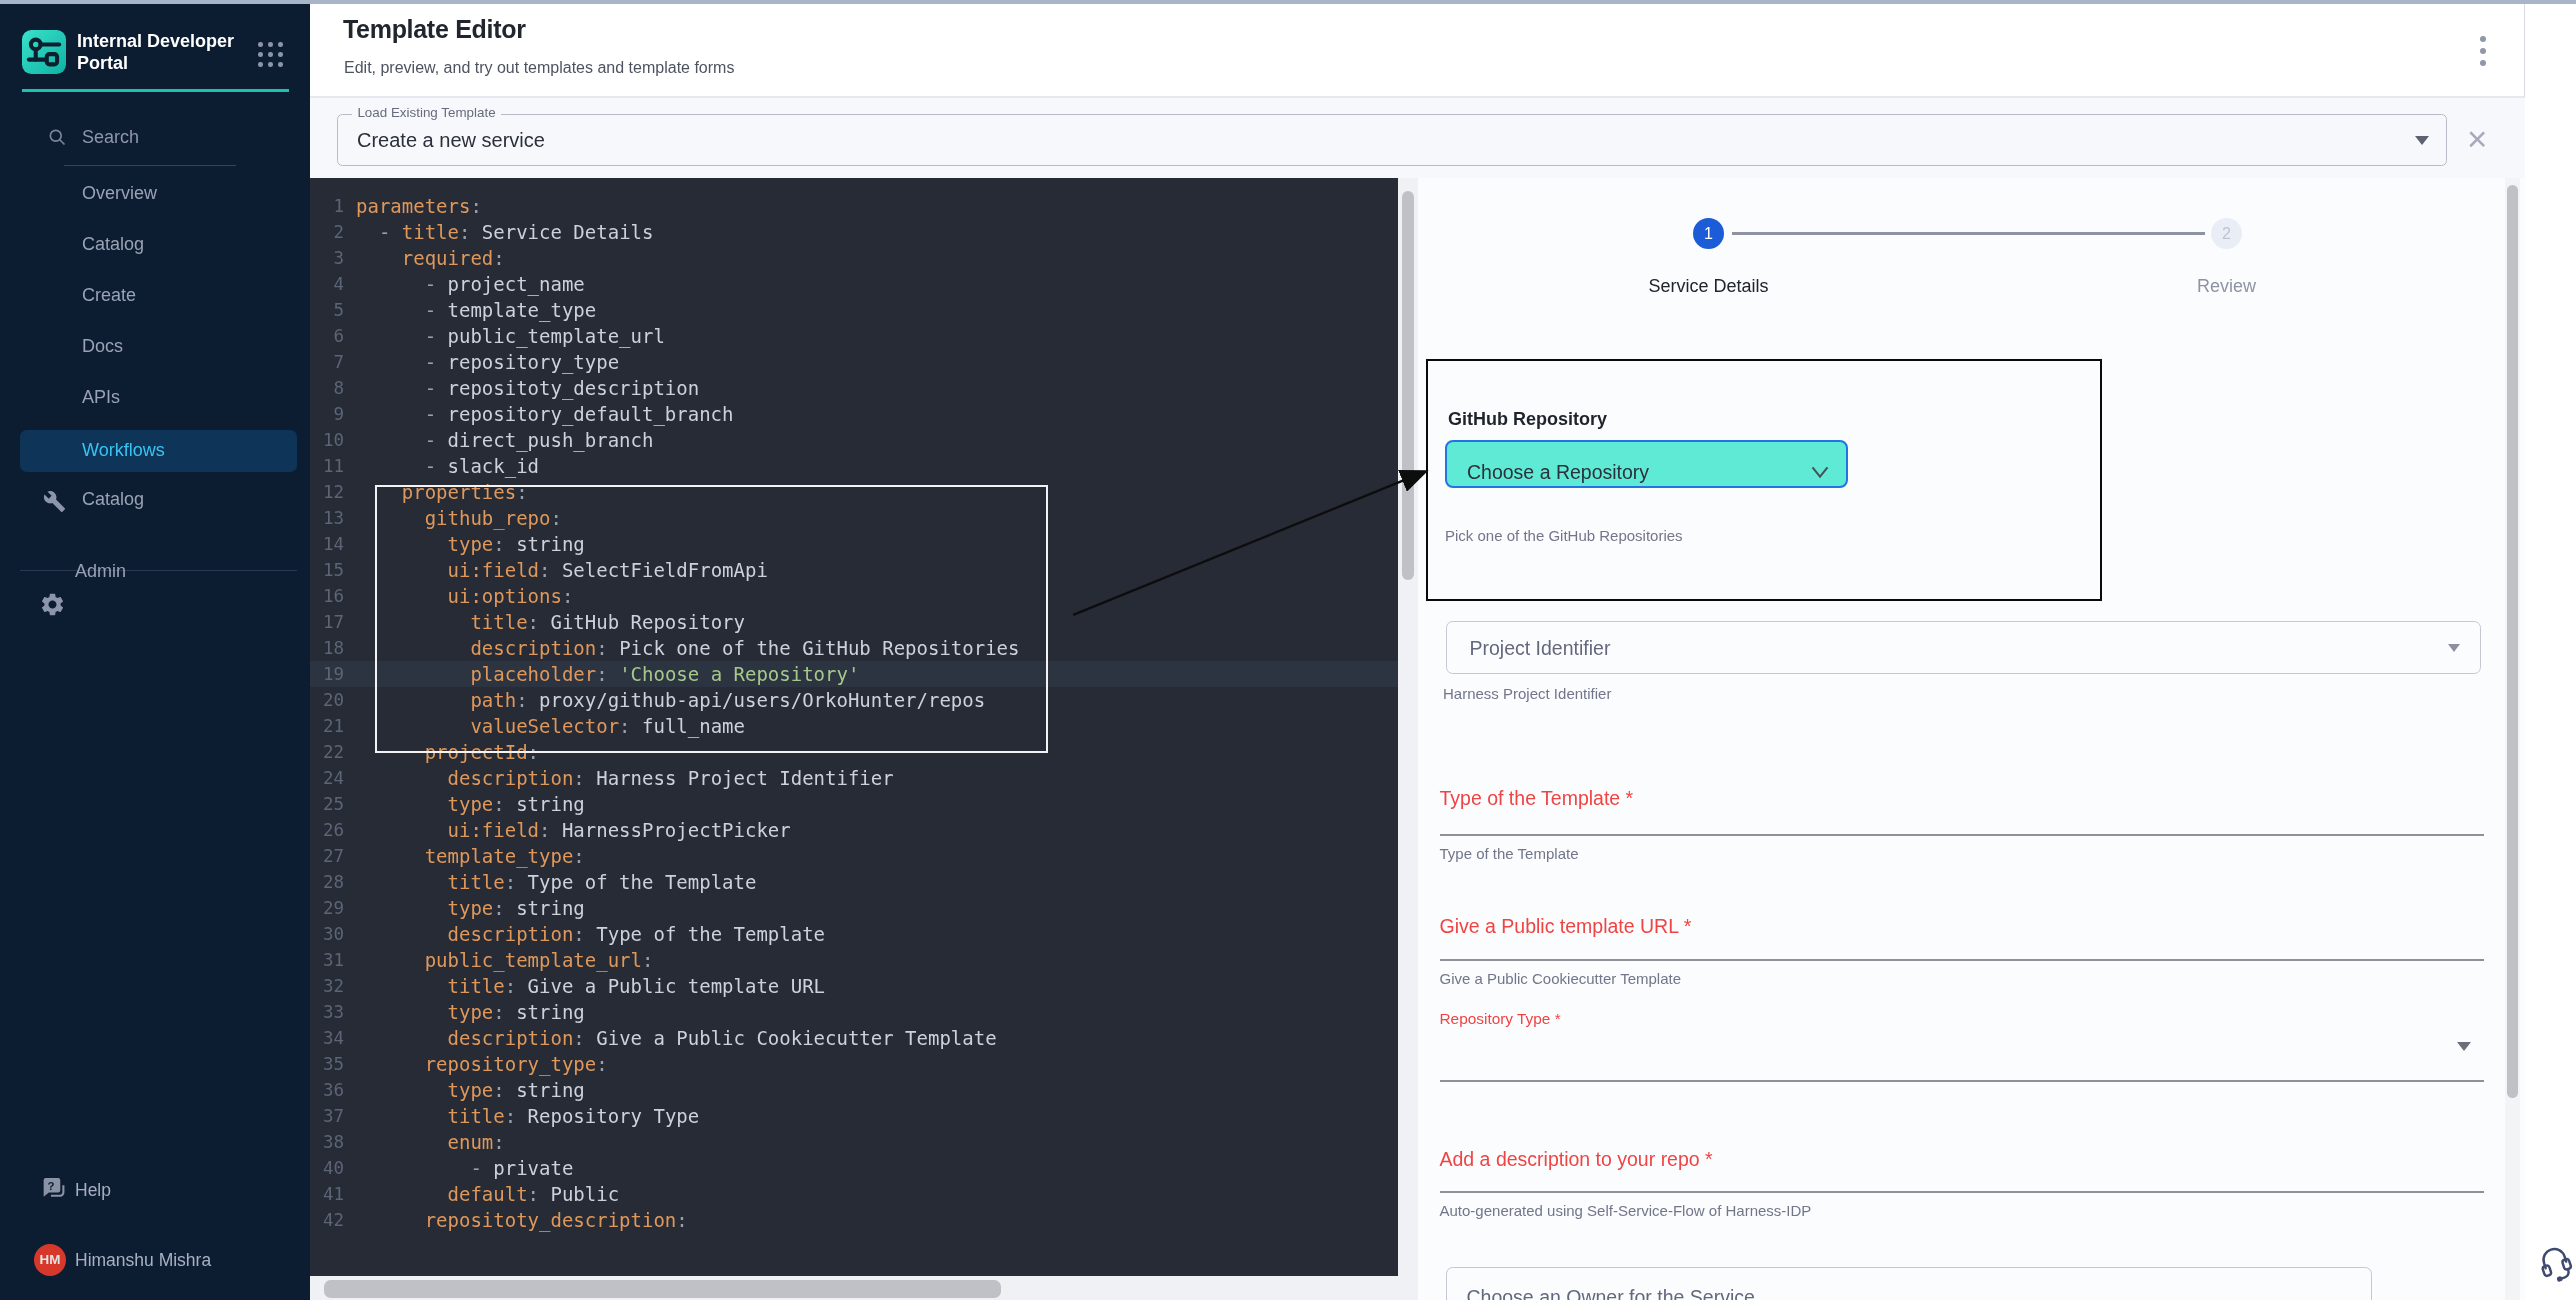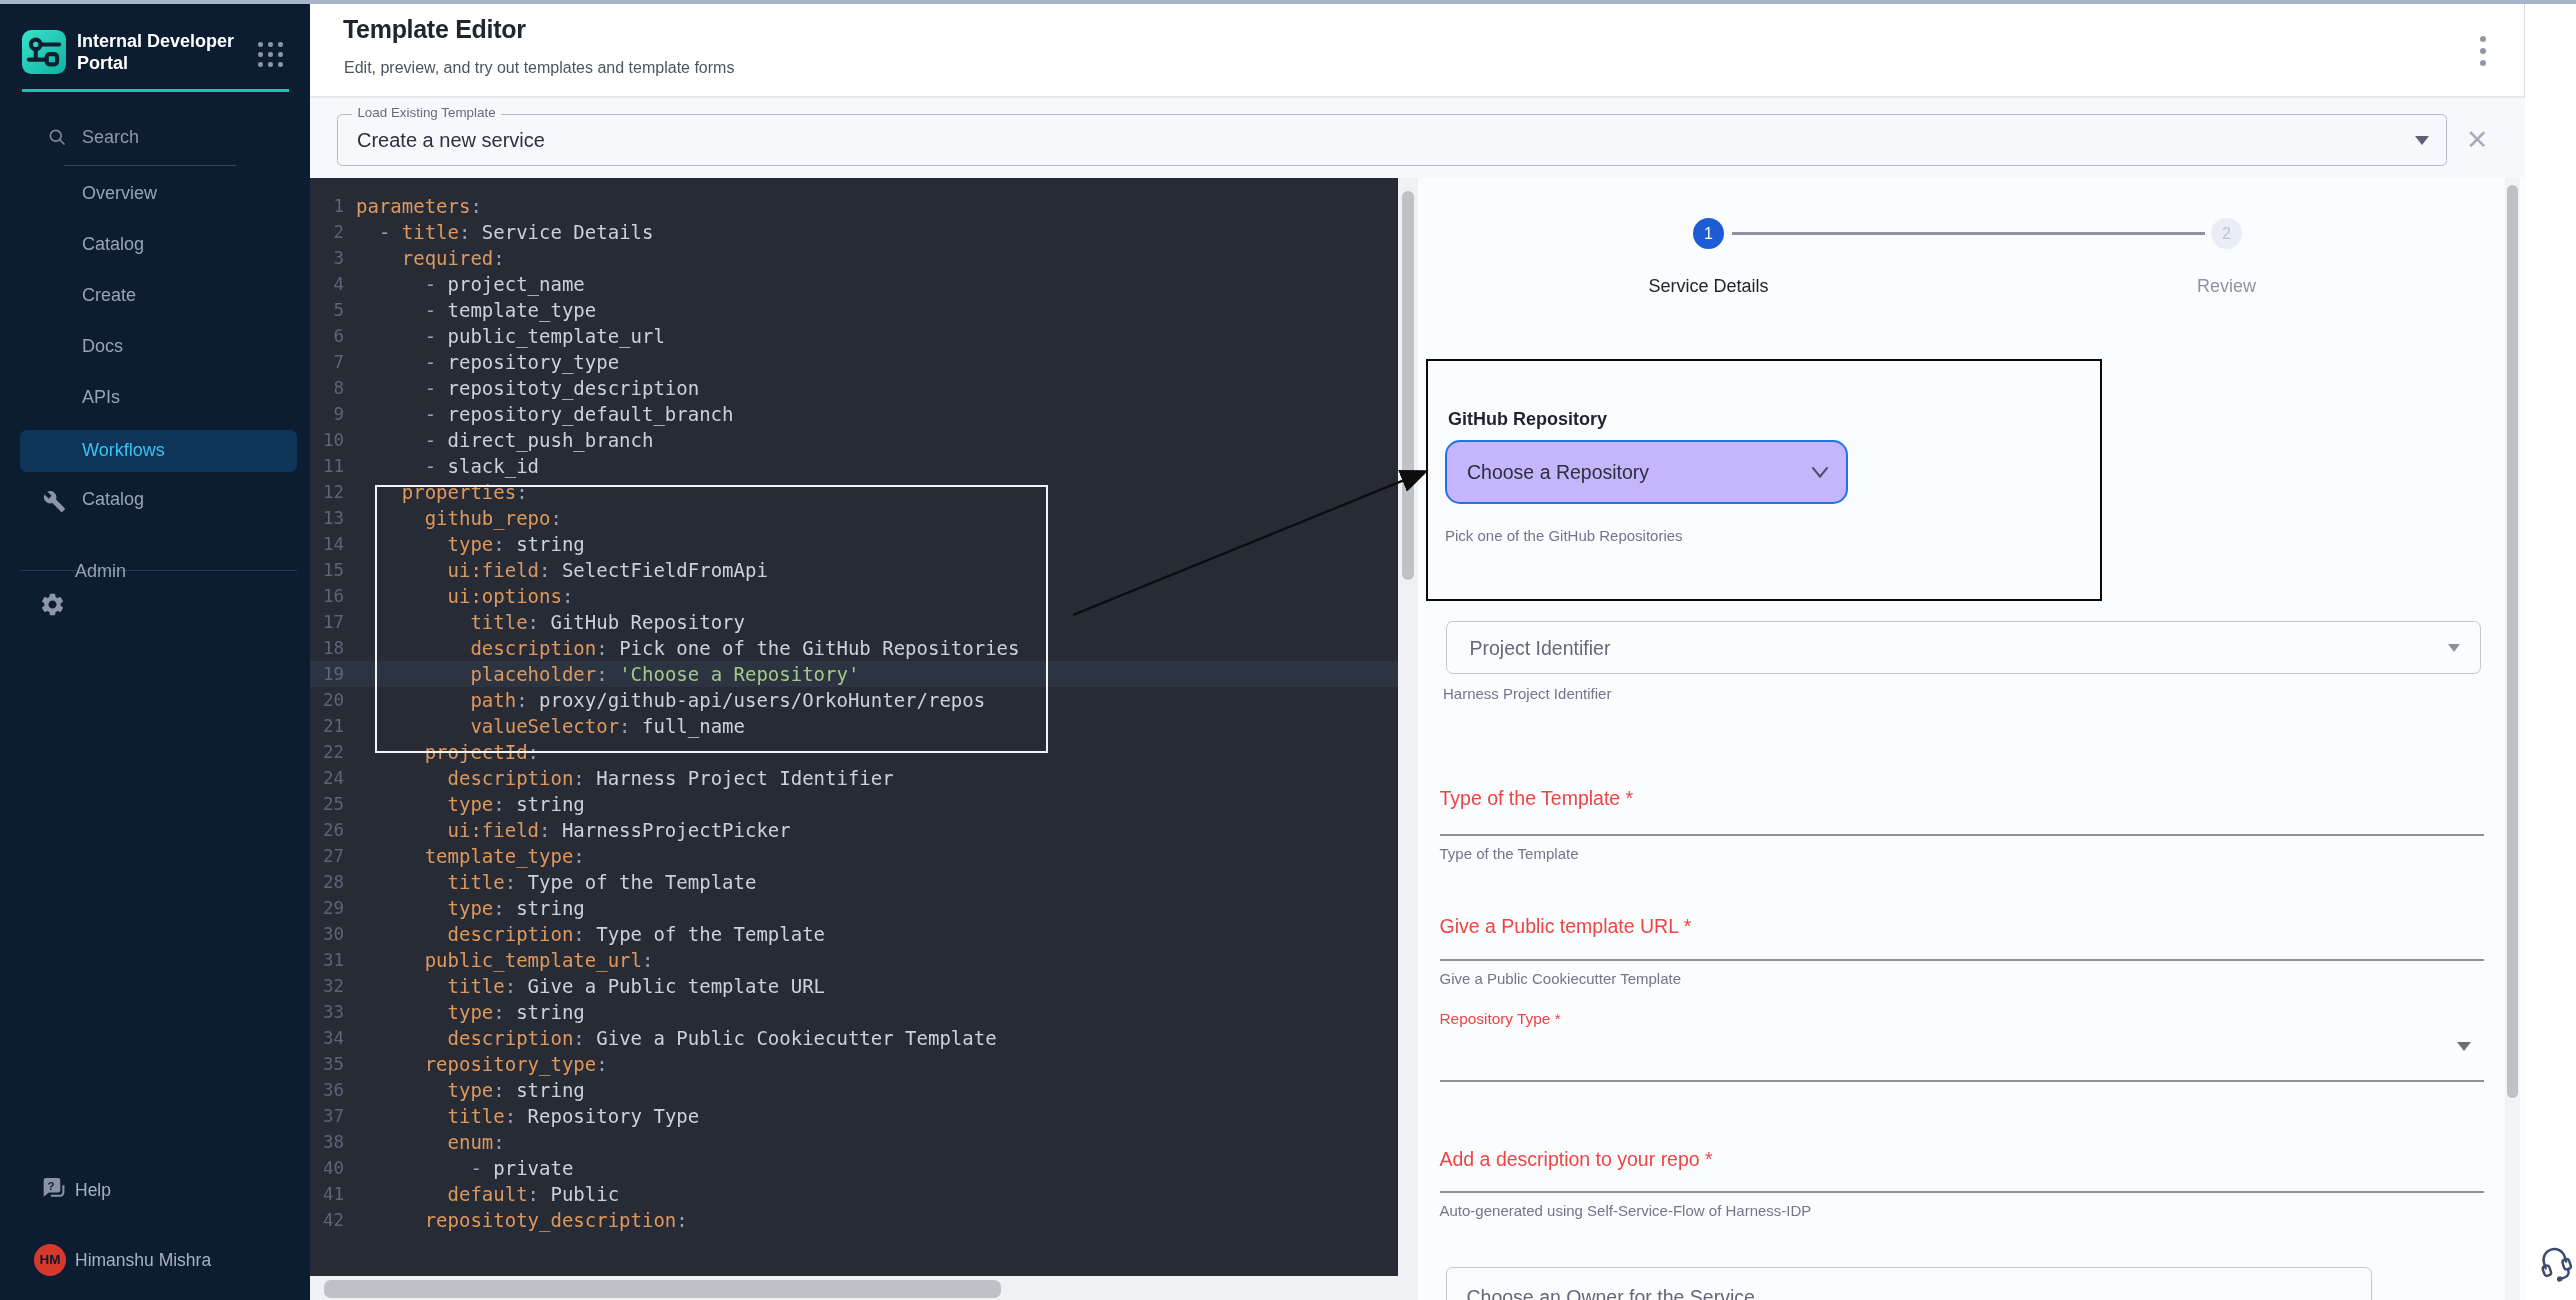--- a/index.html
+++ b/index.html
@@ -103,21 +103,21 @@
   <div class="nav-label" style="left:75px;top:557px;">Admin</div>
 
   <svg class="side-icon" style="left:39px;top:1172px;" width="28" height="27" viewBox="0 0 26 26">
     <path fill="#8a92a6" d="M4 2h14a2 2 0 0 1 2 2v10a2 2 0 0 1-2 2H9l-5 4V4a2 2 0 0 1 2-2z"></path>
     <path d="M23 9v7a3 3 0 0 1-3 3h-9" fill="none" stroke="#8a92a6" stroke-width="2"></path>
     <text x="11" y="13.5" font-size="11" font-weight="bold" fill="#0d1d31" text-anchor="middle" font-family="Liberation Sans">?</text>
   </svg>
   <div class="nav-label" style="left:75px;top:1176px;color:#a7aec0;font-size:17.5px;">Help</div>
 
   <div class="abs" style="left:34px;top:1240px;width:32px;height:32px;border-radius:50%;background:#d7382c;text-align:center;line-height:32px;">
-    <span style="font-size:13.4px;font-weight:700;color:#0f172a;">HM</span>
+    <span style="font-size:13.4px;font-weight:700;color:#e5e5e5;">HM</span>
   </div>
   <div class="nav-label" style="left:75px;top:1246px;color:#a9b0c3;font-size:17.5px;">Himanshu Mishra</div>
 </div>
 
 <div id="main-header"></div>
 <div id="page-title">Template Editor</div>
 <div id="page-subtitle">Edit, preview, and try out templates and template forms</div>
 <div class="abs" style="left:2475px;top:36px;width:16px;display:flex;flex-direction:column;gap:6px;align-items:center;cursor:pointer;">
   <i style="width:6px;height:6px;border-radius:50%;background:#9097a8;"></i>
   <i style="width:6px;height:6px;border-radius:50%;background:#9097a8;"></i>
@@ -193,21 +193,21 @@
   </div>
   <div class="abs" style="left:314px;top:54px;width:473px;height:2.7px;background:#8d93a2;"></div>
   <div class="step-circle" style="left:793px;top:40px;background:#e9edf6;color:#bcc3d2;">
     <span>2</span>
   </div>
   <div class="step-label" style="left:190px;top:98px;color:#20242e;">Service Details</div>
   <div class="step-label" style="left:708px;top:98px;color:#8d93a2;">Review</div>
 
   <div class="abs" style="left:8px;top:181px;width:676px;height:242px;border:2.7px solid #0a0a0a;box-sizing:border-box;">
     <div style="position:absolute;left:20px;top:48px;font-size:18px;font-weight:700;color:#1f232d;">GitHub Repository</div>
-    <div style="position:absolute;left:17px;top:79px;width:403px;height:64px;background:#c4b5fd;border:2px solid #2273e3;border-radius:15px;box-sizing:border-box;cursor:pointer;">
+    <div style="position:absolute;left:17px;top:79px;width:403px;height:48px;background:#5eead4;border:2px solid #2273e3;border-radius:8px;box-sizing:border-box;cursor:pointer;">
       <span style="position:absolute;left:20px;top:19px;font-size:19.5px;color:#2b303c;">Choose a Repository</span>
       <svg style="position:absolute;right:16px;top:23px;" width="20" height="14.8" viewBox="0 0 24 16" fill="none" stroke="#4a4f5a" stroke-width="2.4">
         <path d="M3 2l9 11 9-11"></path>
       </svg>
     </div>
     <div style="position:absolute;left:17px;top:166px;font-size:15px;color:#71768a;">Pick one of the GitHub Repositories</div>
   </div>
 
   <div class="abs" style="left:27.5px;top:443px;width:1035px;height:53px;border:1.3px solid #c5c8d2;border-radius:6.7px;box-sizing:border-box;cursor:pointer;">
     <span style="position:absolute;left:23px;top:14.8px;font-size:19.5px;color:#63687c;">Project Identifier</span>

